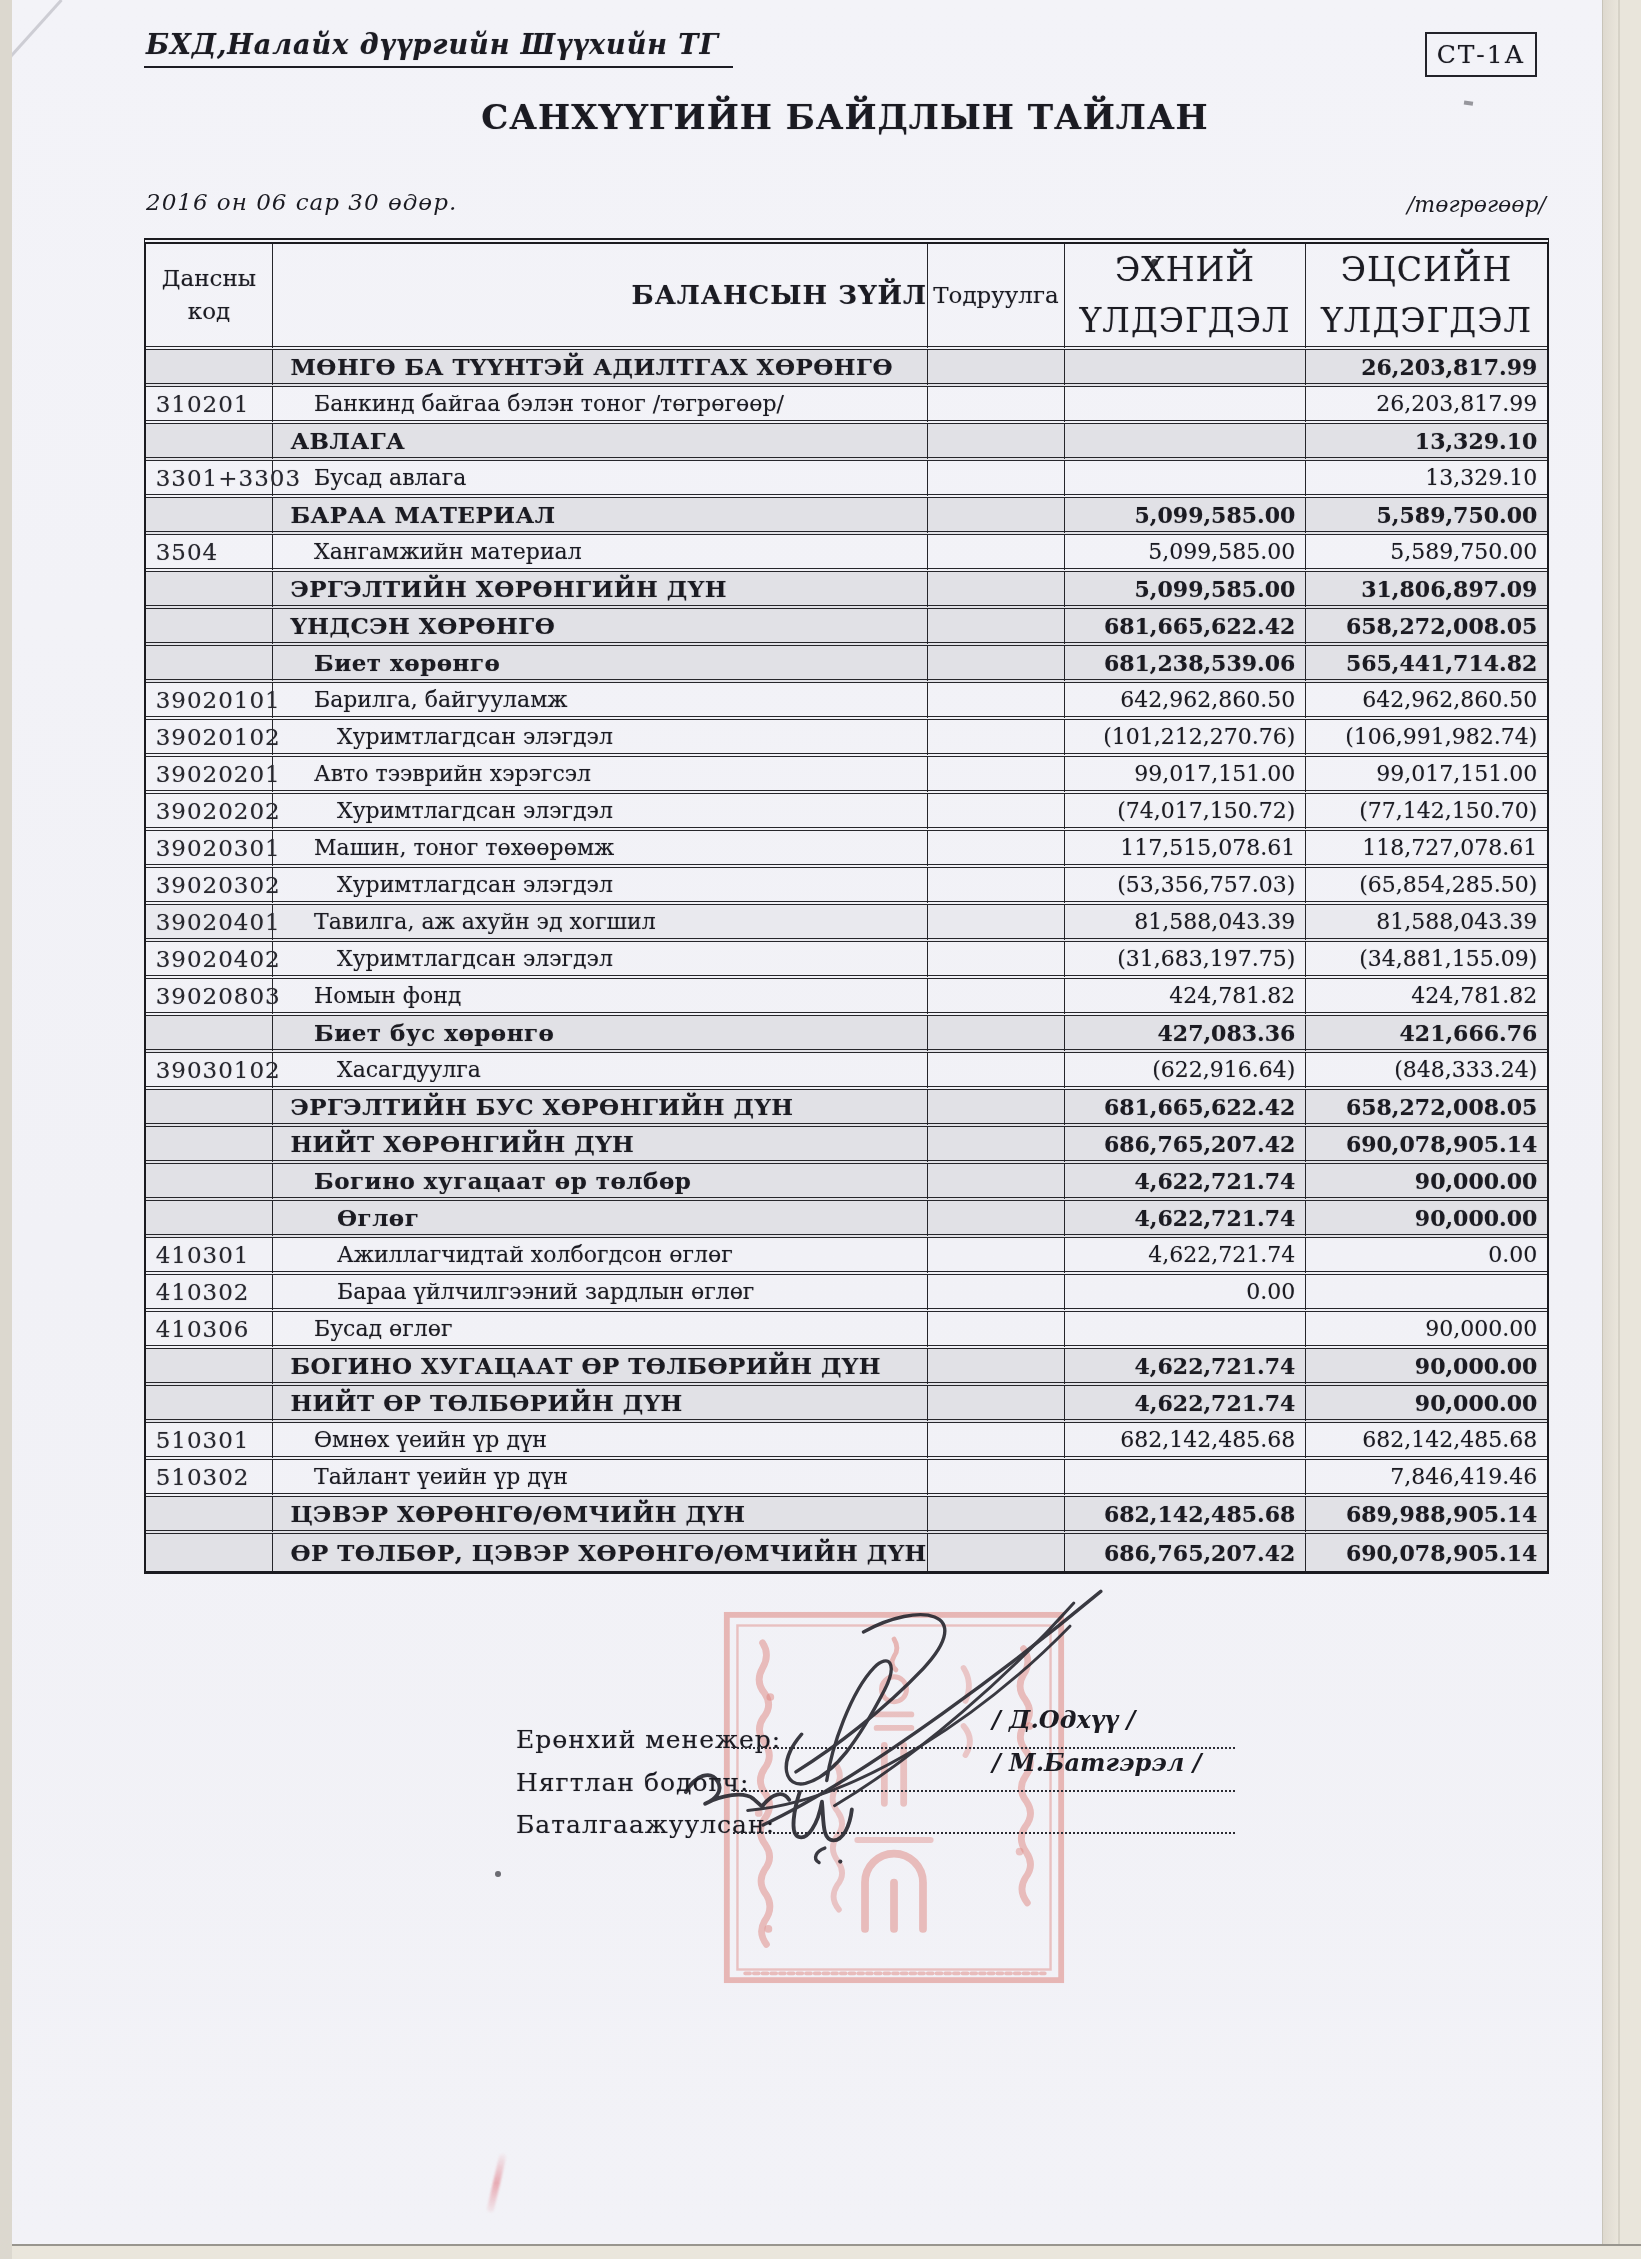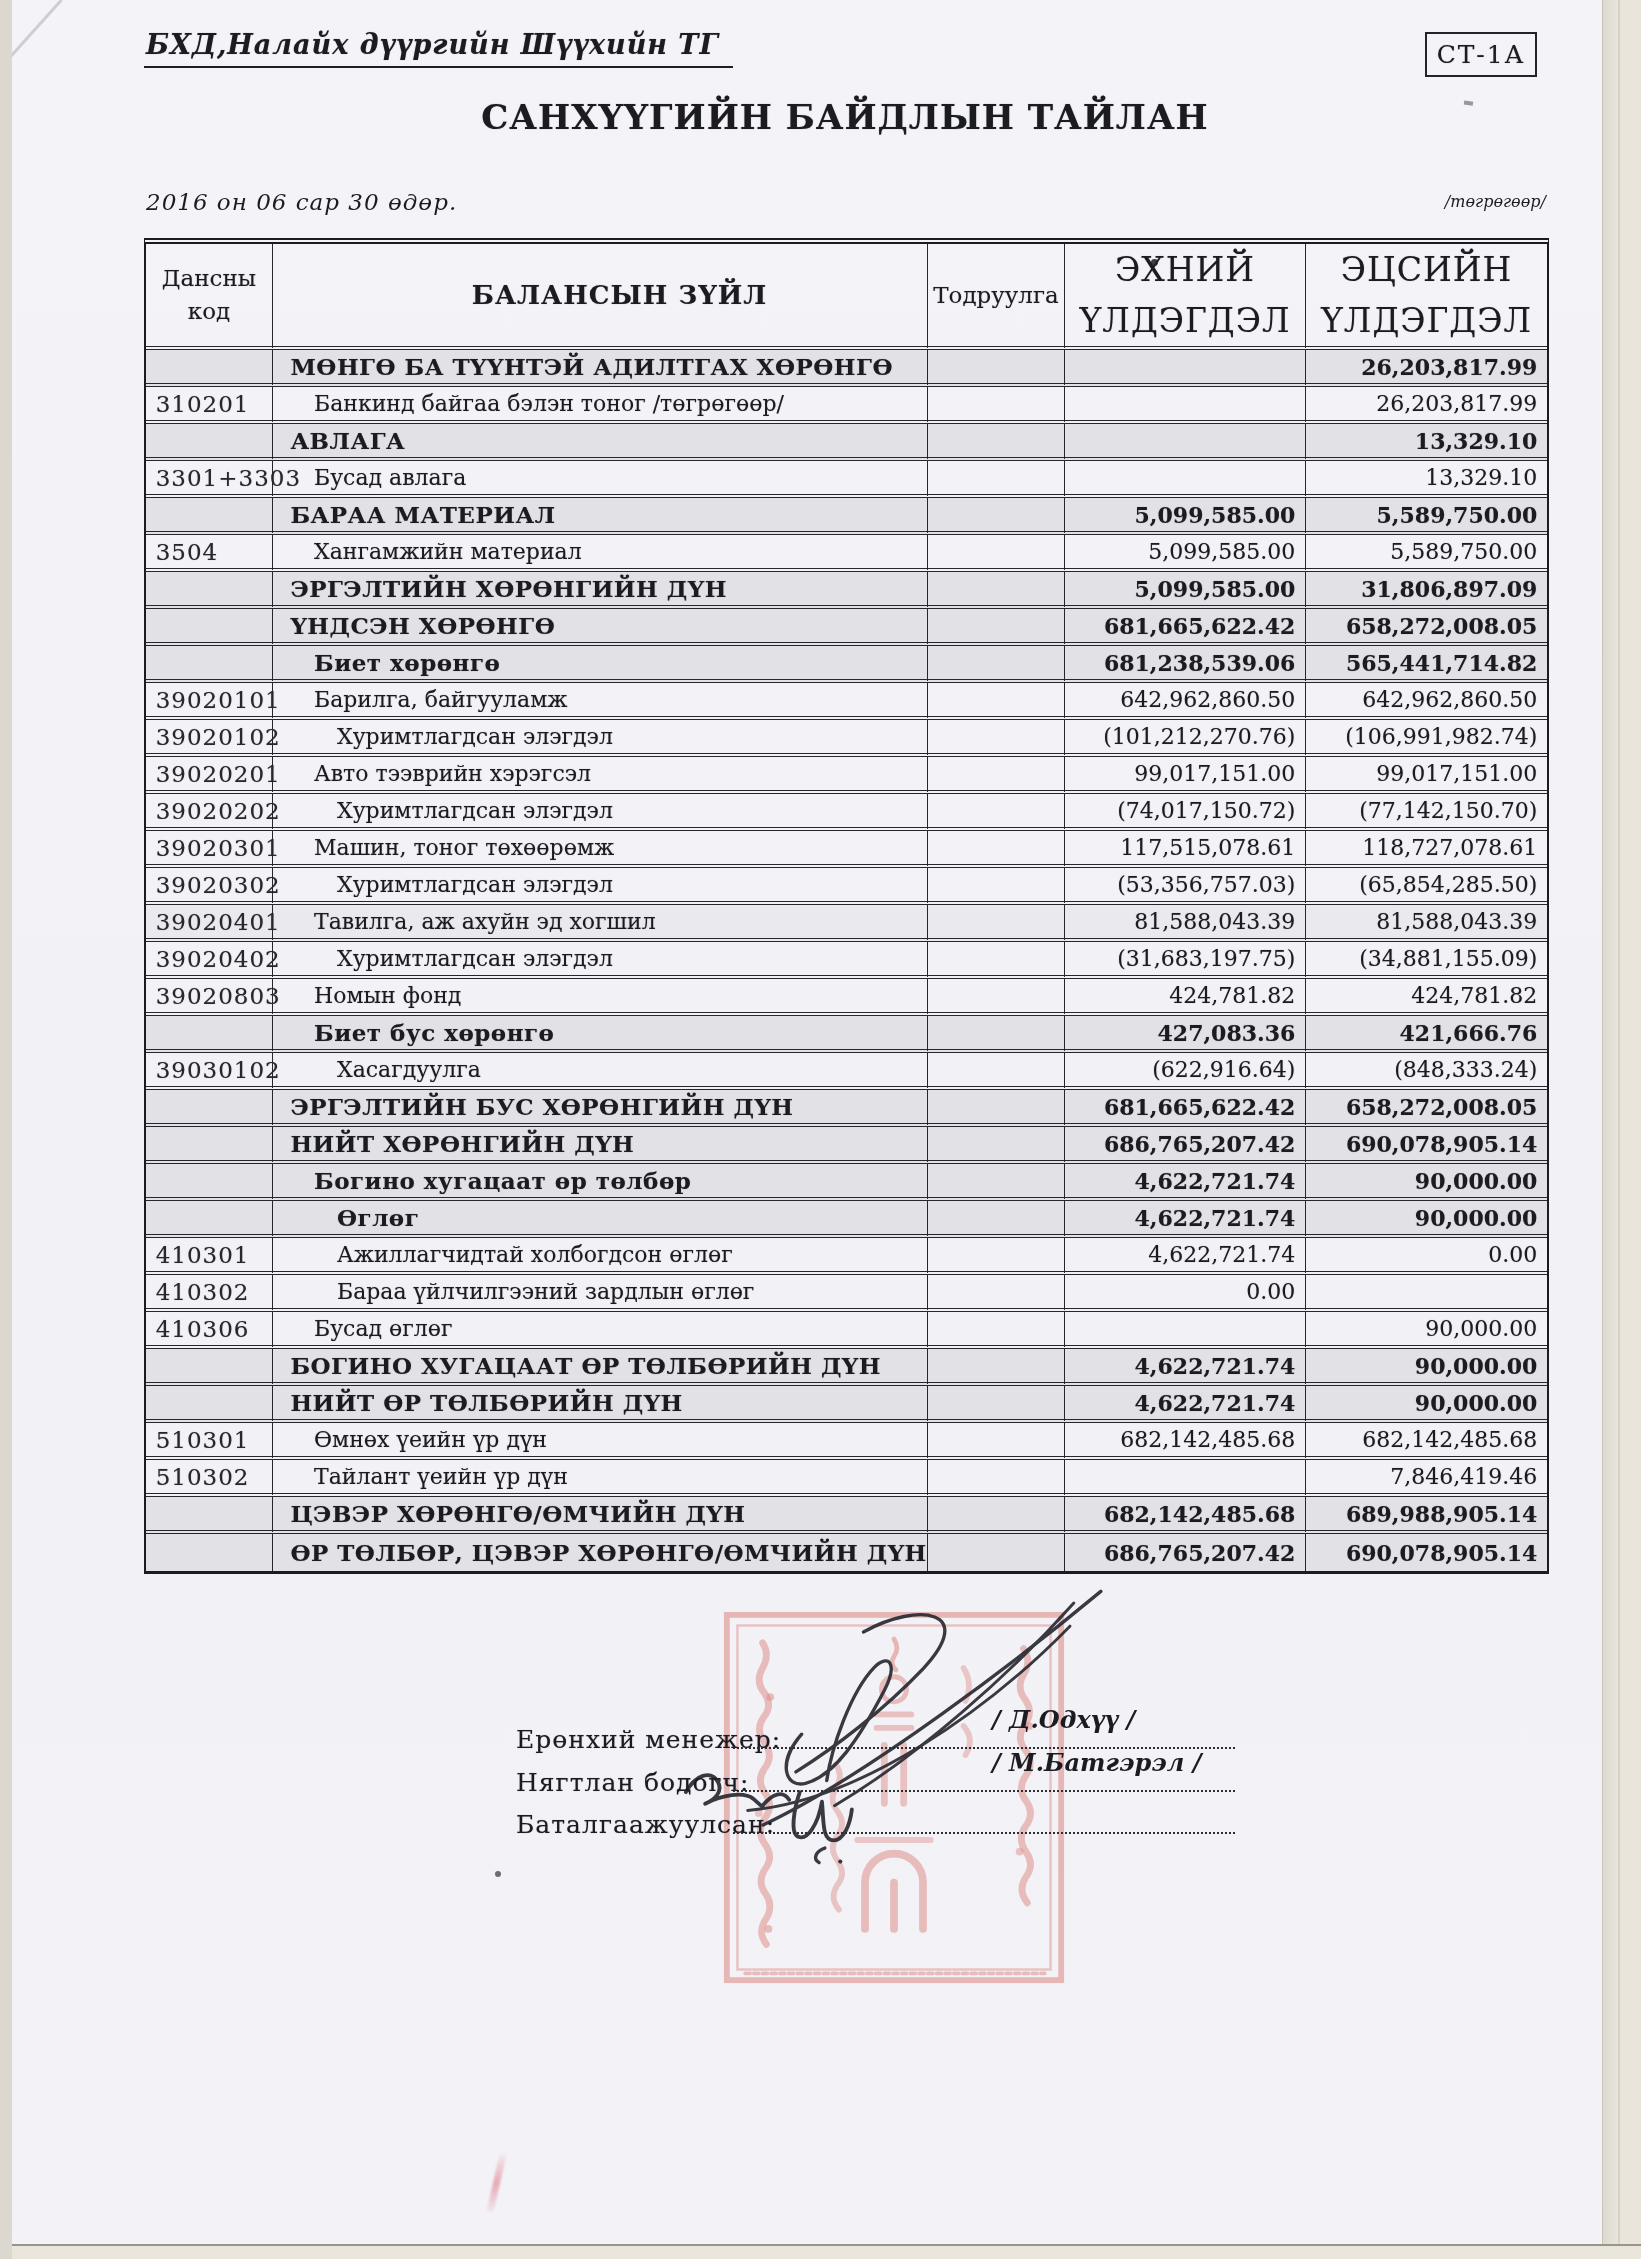--- a/index.html
+++ b/index.html
@@ -15,32 +15,32 @@
   
   .org{position:absolute;left:132px;top:29px;font-size:27px;font-weight:bold;font-style:italic;
        letter-spacing:1px;border-bottom:2.9px solid #1d1d24;padding:0 13.5px 5.8px 1.9px;
        text-shadow:0 0 1px rgba(20,20,30,.45);}
   .form-badge{position:absolute;left:1413px;top:32px;width:108px;height:41px;border:2.9px solid #23232a;
        display:flex;align-items:center;justify-content:center;font-size:25px;letter-spacing:1.9px;
        text-shadow:0 0 1px rgba(20,20,30,.4);}
   .title{position:absolute;left:132px;top:97px;width:1402px;text-align:center;font-size:34px;
        font-weight:bold;letter-spacing:1px;text-shadow:0 0 1px rgba(20,20,30,.5);}
   .dateline{position:absolute;left:134px;top:189px;font-size:23px;font-style:italic;letter-spacing:1px;}
-  .currency{position:absolute;left:1246px;top:192px;width:288px;text-align:right;font-size:16px;font-style:italic;}
+  .currency{position:absolute;left:1246px;top:192px;width:288px;text-align:right;font-size:22px;font-style:italic;}
   
   table.balance{position:absolute;left:132px;top:238px;width:1402px;border-collapse:separate;border-spacing:0;
        table-layout:fixed;border-left:2.9px solid #1b1b20;border-right:2.9px solid #1b1b20;
        border-top:6.8px double #1b1b20;border-bottom:3.9px solid #1b1b20;
        text-shadow:0 0 1px rgba(25,25,35,.38);}
   th,td{box-sizing:border-box;vertical-align:middle;border-right:1.9px solid #26262b;border-bottom:4.8px double #26262b;padding:0;}
   th:last-child,td:last-child{border-right:none;}
   tr:last-child td{border-bottom:none;}
   th{height:101px;font-weight:normal;}
   .h-code{font-size:23px;line-height:1.45;text-align:center;}
-  .h-item{font-size:26px;font-weight:bold;text-align:center;padding-left:39px;letter-spacing:1px;}
+  .h-item{font-size:26px;font-weight:bold;text-align:right;padding-left:39px;letter-spacing:1px;}
   .h-note{font-size:23px;text-align:center;}
   .h-bal{font-size:33px;line-height:1.55;text-align:center;letter-spacing:1px;}
   .h-bal span,.h-code span{display:block;}
   td{height:37px;}
   td.code{padding-left:9.7px;font-size:23px;color:#27272e;letter-spacing:1px;}
   td.item{font-size:22px;white-space:nowrap;overflow:hidden;}
   td.num{text-align:right;padding-right:9.7px;font-size:22px;white-space:nowrap;}
   .indent0{padding-left:17.4px;}
   .indent1{padding-left:41px;}
   .indent2{padding-left:64px;}

